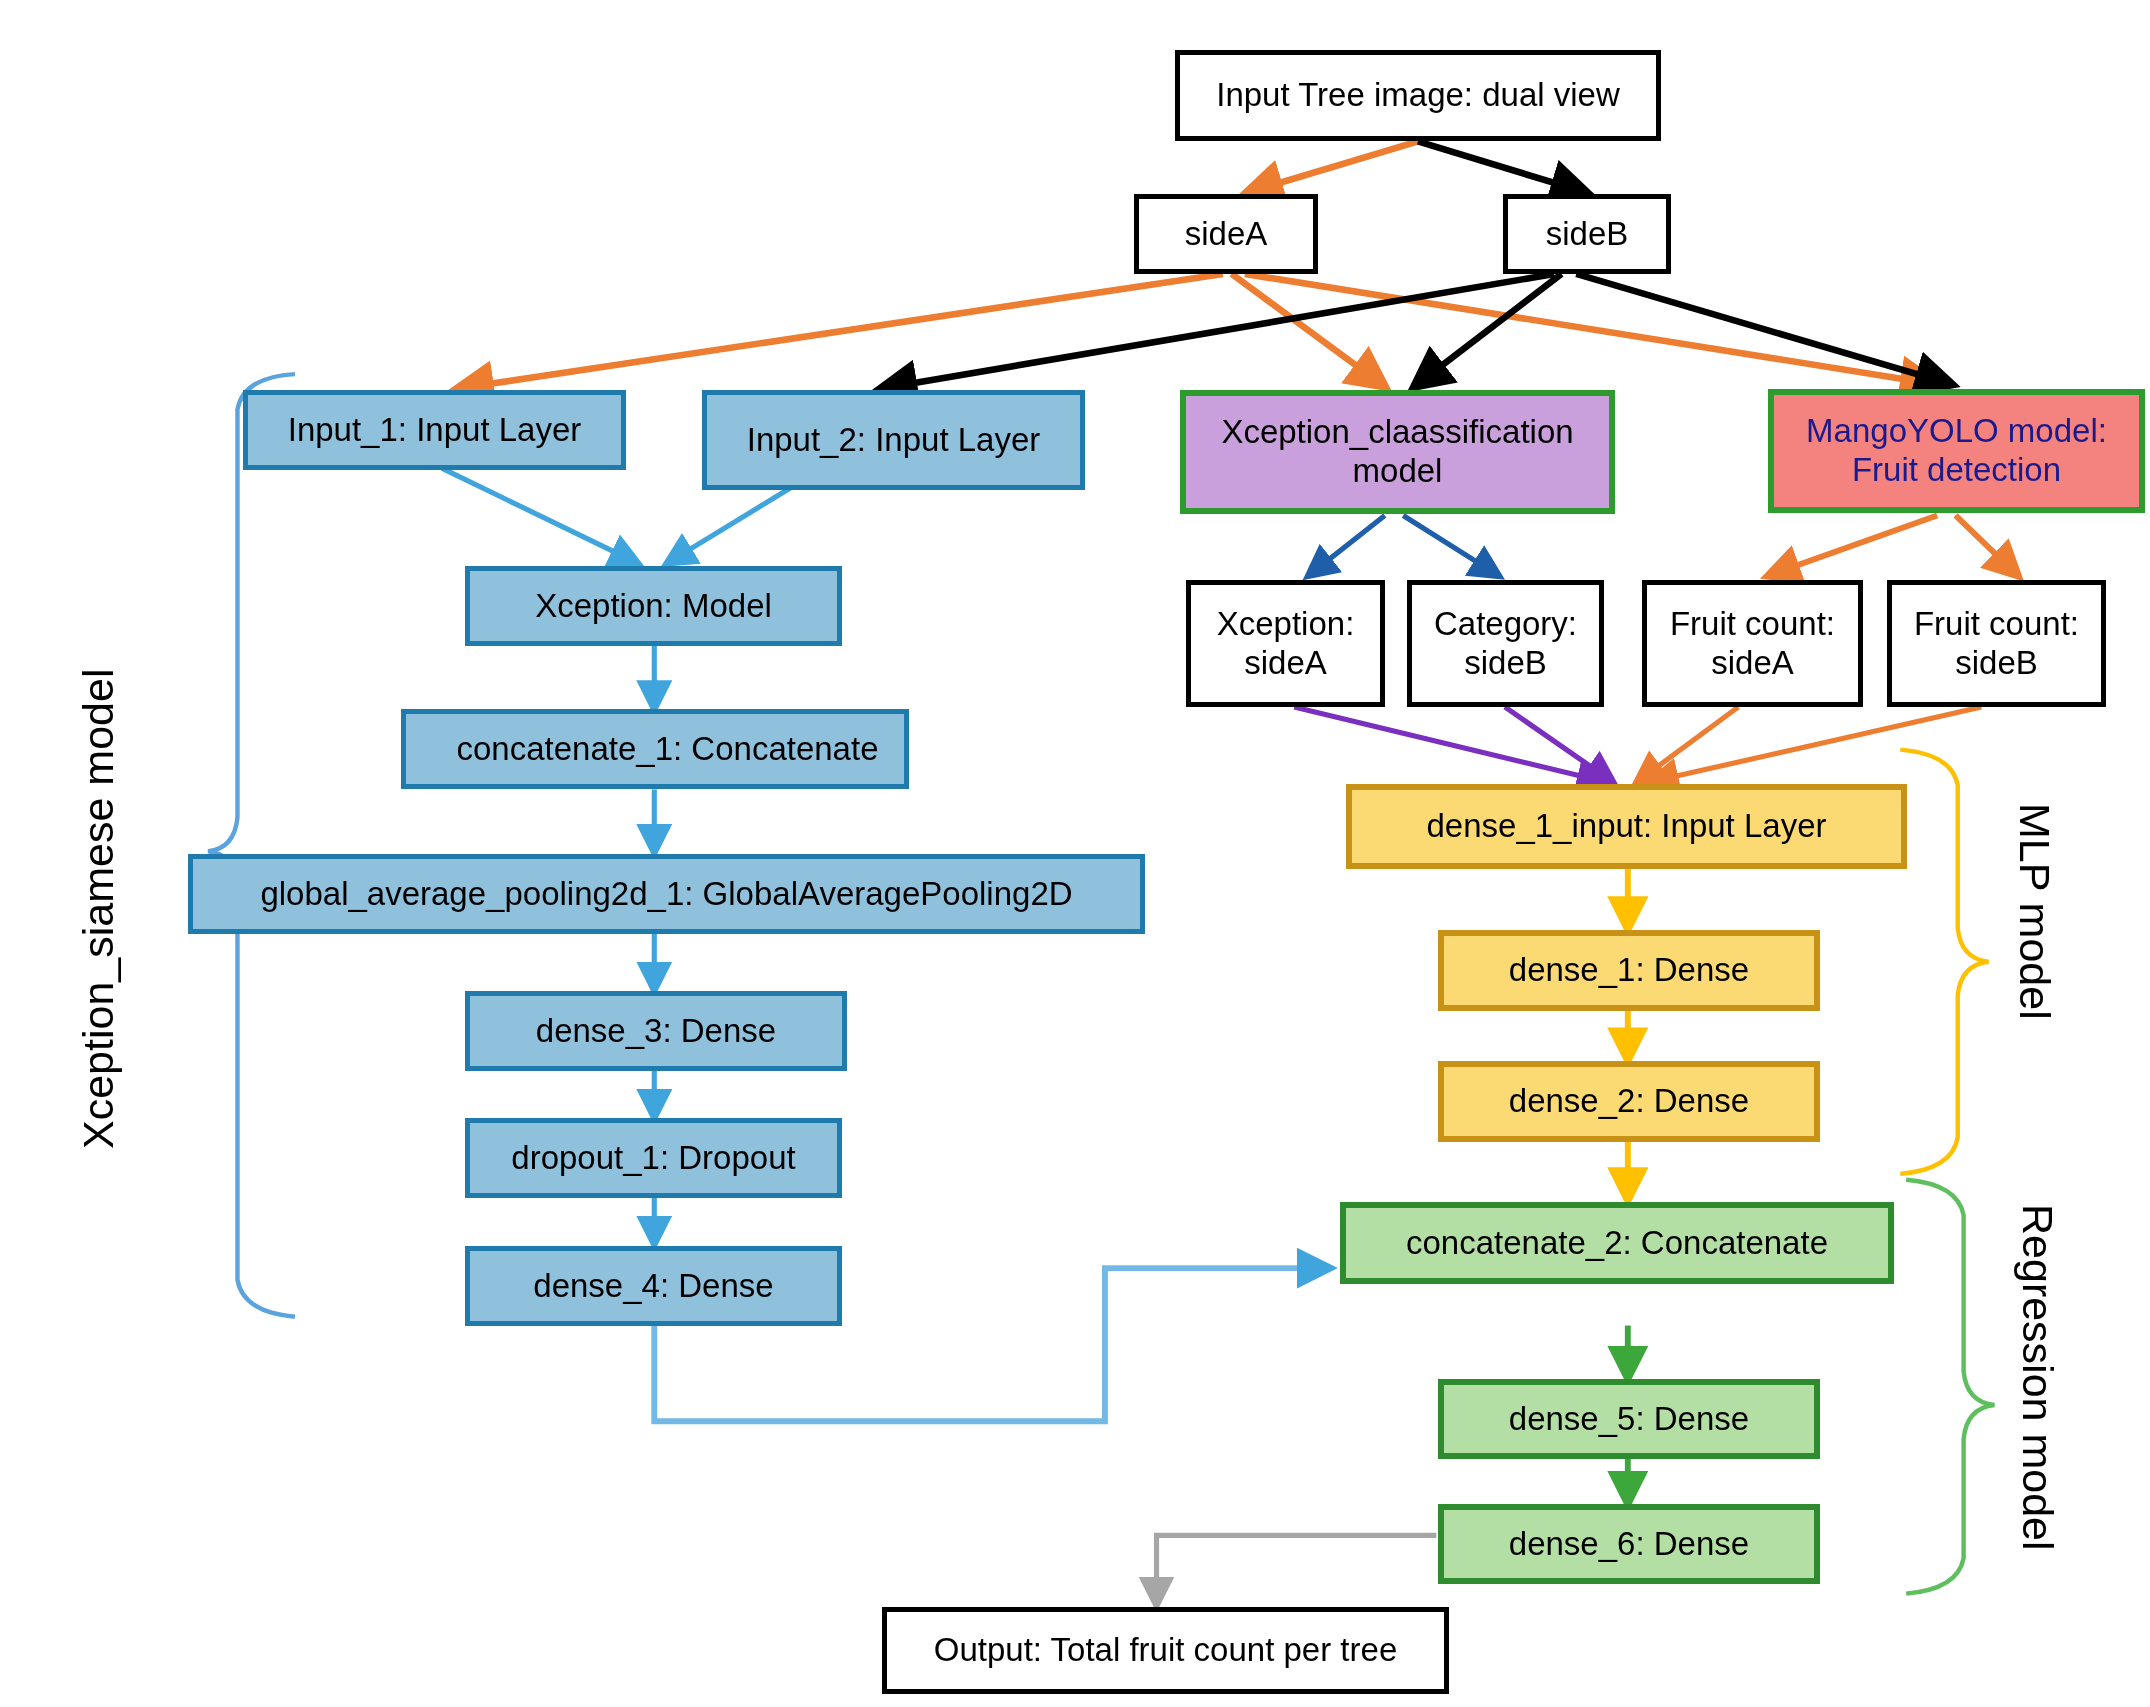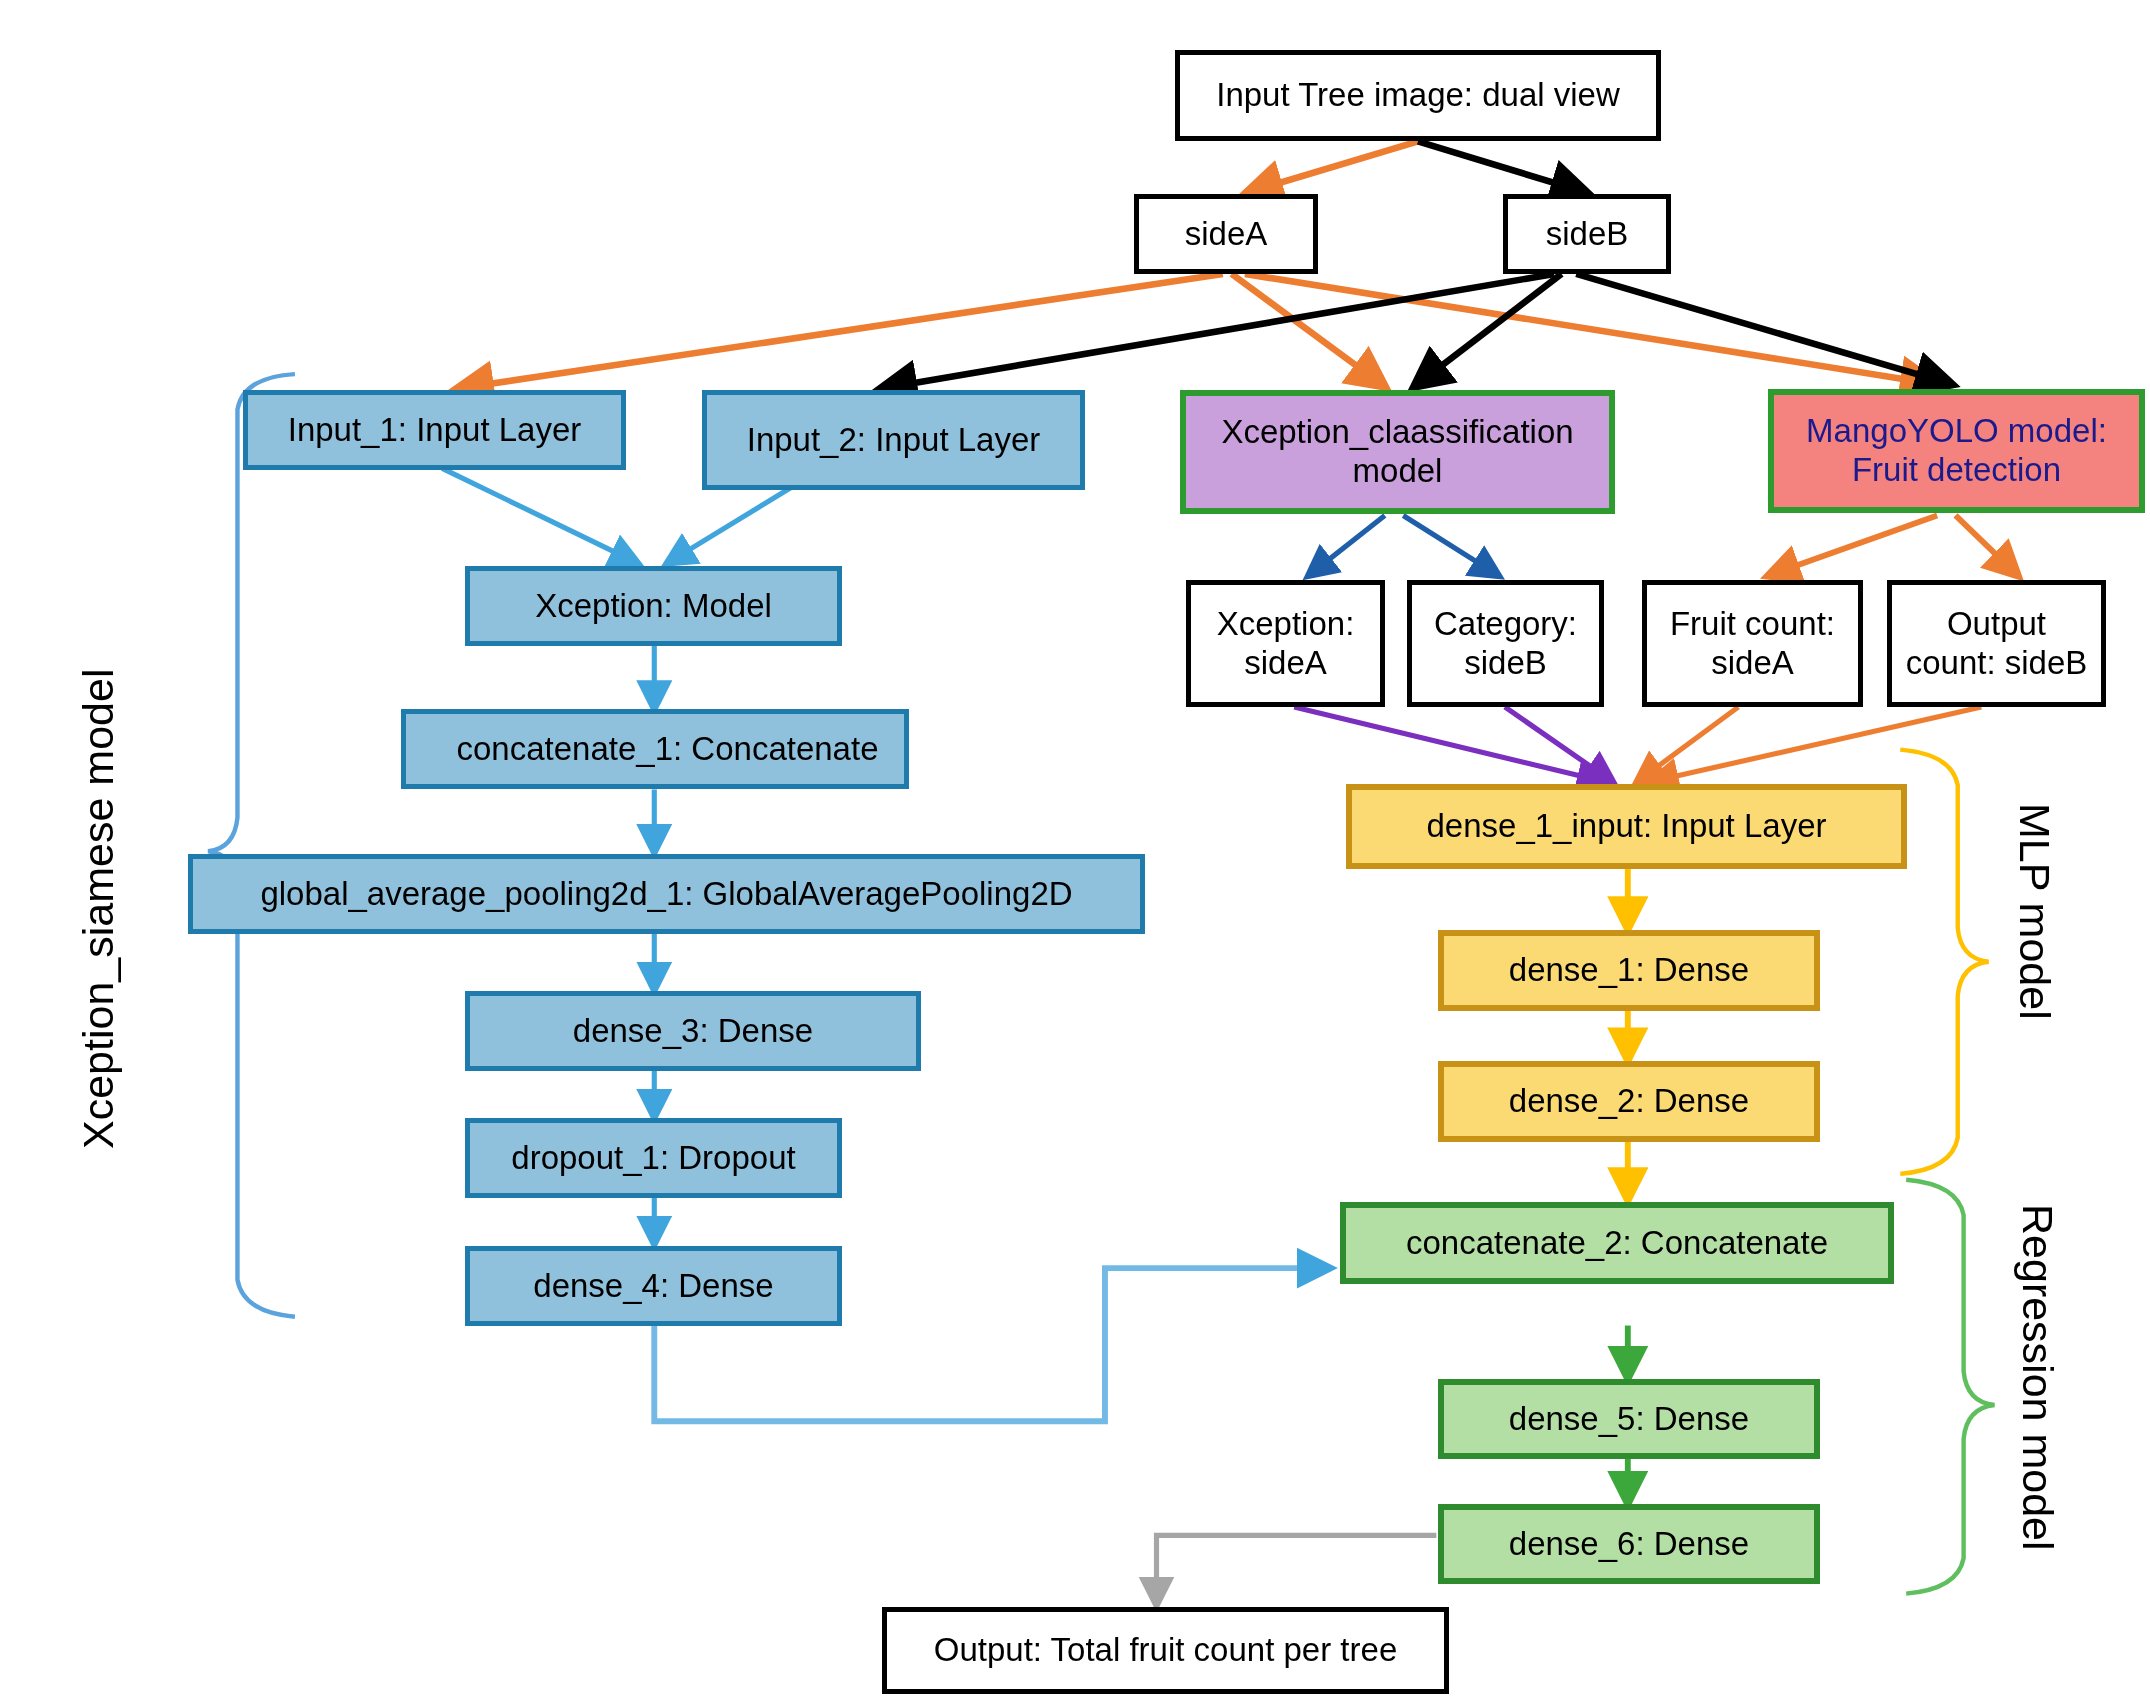--- a/index.html
+++ b/index.html
@@ -256,33 +256,33 @@
   <div class="node n-purple" style="left:1180px;top:390px;width:435px;height:124px;padding:0 10.3px;">Xception_claassification model</div>
 
   <div class="node n-red" style="left:1768px;top:389px;width:377px;height:124px;padding:0 10.3px;">MangoYOLO model: Fruit detection</div>
 
   <div class="node n-blue" style="left:465px;top:566px;width:377px;height:80px;">Xception: Model</div>
 
   <div class="node n-blue" style="left:401px;top:709px;width:508px;height:80px;padding-left:25px;">concatenate_1: Concatenate</div>
 
   <div class="node n-blue" style="left:188px;top:854px;width:957px;height:80px;">global_average_pooling2d_1: GlobalAveragePooling2D</div>
 
-  <div class="node n-blue" style="left:465px;top:991px;width:456px;height:80px;">dense_3: Dense</div>
+  <div class="node n-blue" style="left:465px;top:991px;width:382px;height:80px;">dense_3: Dense</div>
 
   <div class="node n-blue" style="left:465px;top:1118px;width:377px;height:80px;">dropout_1: Dropout</div>
 
   <div class="node n-blue" style="left:465px;top:1246px;width:377px;height:80px;">dense_4: Dense</div>
 
   <div class="node n-plain" style="left:1186px;top:580px;width:199px;height:127px;padding:0 7.4px;">Xception: sideA</div>
 
   <div class="node n-plain" style="left:1407px;top:580px;width:197px;height:127px;padding:0 7.4px;">Category: sideB</div>
 
   <div class="node n-plain" style="left:1642px;top:580px;width:221px;height:127px;padding:0 7.4px;">Fruit count: sideA</div>
 
-  <div class="node n-plain" style="left:1887px;top:580px;width:219px;height:127px;padding:0 7.4px;">Output count: sideB</div>
+  <div class="node n-plain" style="left:1887px;top:580px;width:219px;height:127px;padding:0 7.4px;">Fruit count: sideB</div>
 
   <div class="node n-yellow" style="left:1346px;top:784px;width:561px;height:85px;">dense_1_input: Input Layer</div>
 
   <div class="node n-yellow" style="left:1438px;top:930px;width:382px;height:81px;">dense_1: Dense</div>
 
   <div class="node n-yellow" style="left:1438px;top:1061px;width:382px;height:81px;">dense_2: Dense</div>
 
   <div class="node n-green" style="left:1340px;top:1202px;width:554px;height:82px;">concatenate_2: Concatenate</div>
 
   <div class="node n-green" style="left:1438px;top:1379px;width:382px;height:80px;">dense_5: Dense</div>

